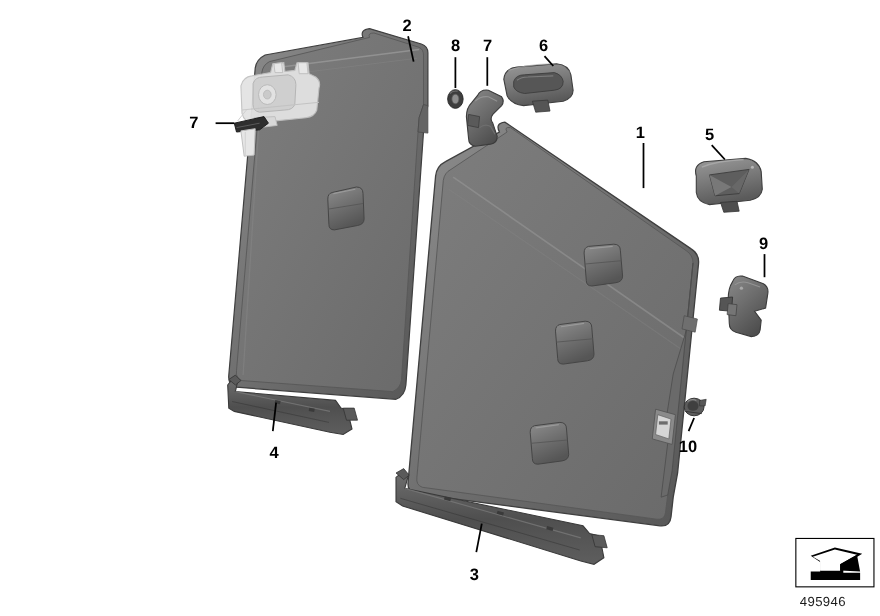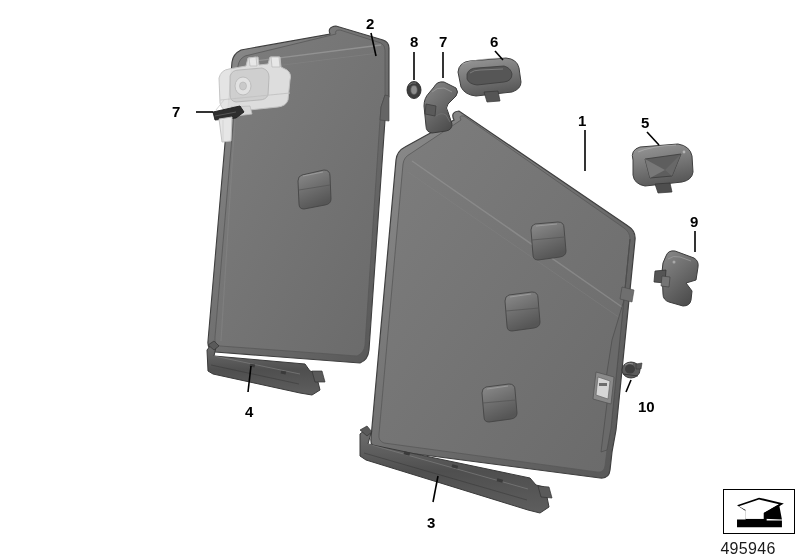--- a/index.html
+++ b/index.html
@@ -4,21 +4,21 @@
 <title>Parts Diagram</title>
 <style>
   html,body{margin:0;padding:0;background:#ffffff;}
   body{width:800px;height:560px;position:relative;overflow:hidden;
        font-family:"Liberation Sans",sans-serif;}
   #stage{position:absolute;left:0;top:0;width:800px;height:560px;}
   svg.layer{position:absolute;left:0;top:0;width:800px;height:560px;}
   .callout{position:absolute;font-weight:bold;font-size:15px;color:#000;
            line-height:1;white-space:nowrap;}
   #diagram-id{position:absolute;left:700px;top:540px;width:96px;
-              text-align:center;font-size:16px;color:#1a1a1a;letter-spacing:.3px;}
+              text-align:center;font-size:12px;color:#1a1a1a;letter-spacing:.3px;}
   #orientation-box{position:absolute;left:723px;top:489px;width:72px;height:45px;
                    border:1px solid #000;background:#fff;box-sizing:border-box;}
 </style>
 </head>
 <body>
 
 <div id="stage">
 
   <svg class="layer" viewBox="0 0 800 560">
     <defs>
@@ -247,21 +247,21 @@
 
   <div class="callout" style="left:578px;top:113px">1</div>
   <div class="callout" style="left:366px;top:16px">2</div>
   <div class="callout" style="left:427px;top:515px">3</div>
   <div class="callout" style="left:245px;top:404px">4</div>
   <div class="callout" style="left:641px;top:115px">5</div>
   <div class="callout" style="left:490px;top:34px">6</div>
   <div class="callout" style="left:439px;top:34px">7</div>
   <div class="callout" style="left:410px;top:34px">8</div>
   <div class="callout" style="left:690px;top:214px">9</div>
-  <div class="callout" style="left:638px;top:399px">10</div>
+  <div class="callout" style="left:617px;top:399px">10</div>
   <div class="callout" style="left:172px;top:104px">7</div>
 
   <div id="orientation-box">
     <svg viewBox="0 0 72 45" width="70" height="43">
       <path d="M13 16 L36 8 L62 14 L44 25 L44 32 L60 32 L60 39 L13 39 L13 31 L22 31 L22 22 Z" fill="#000000"></path>
       <path d="M15 17 L36 10 L57 15 L41 24 L41 30 L22 30 L22 21 Z" fill="#ffffff"></path>
       <path d="M22 21 L41 24 L41 30 L22 30 Z" fill="#ffffff"></path>
       <path d="M41 24 L57 15 L60 31 L41 30 Z" fill="#000000"></path>
       <path d="M15 34 L58 34 L58 38 L15 38 Z" fill="#000000"></path>
     </svg>

